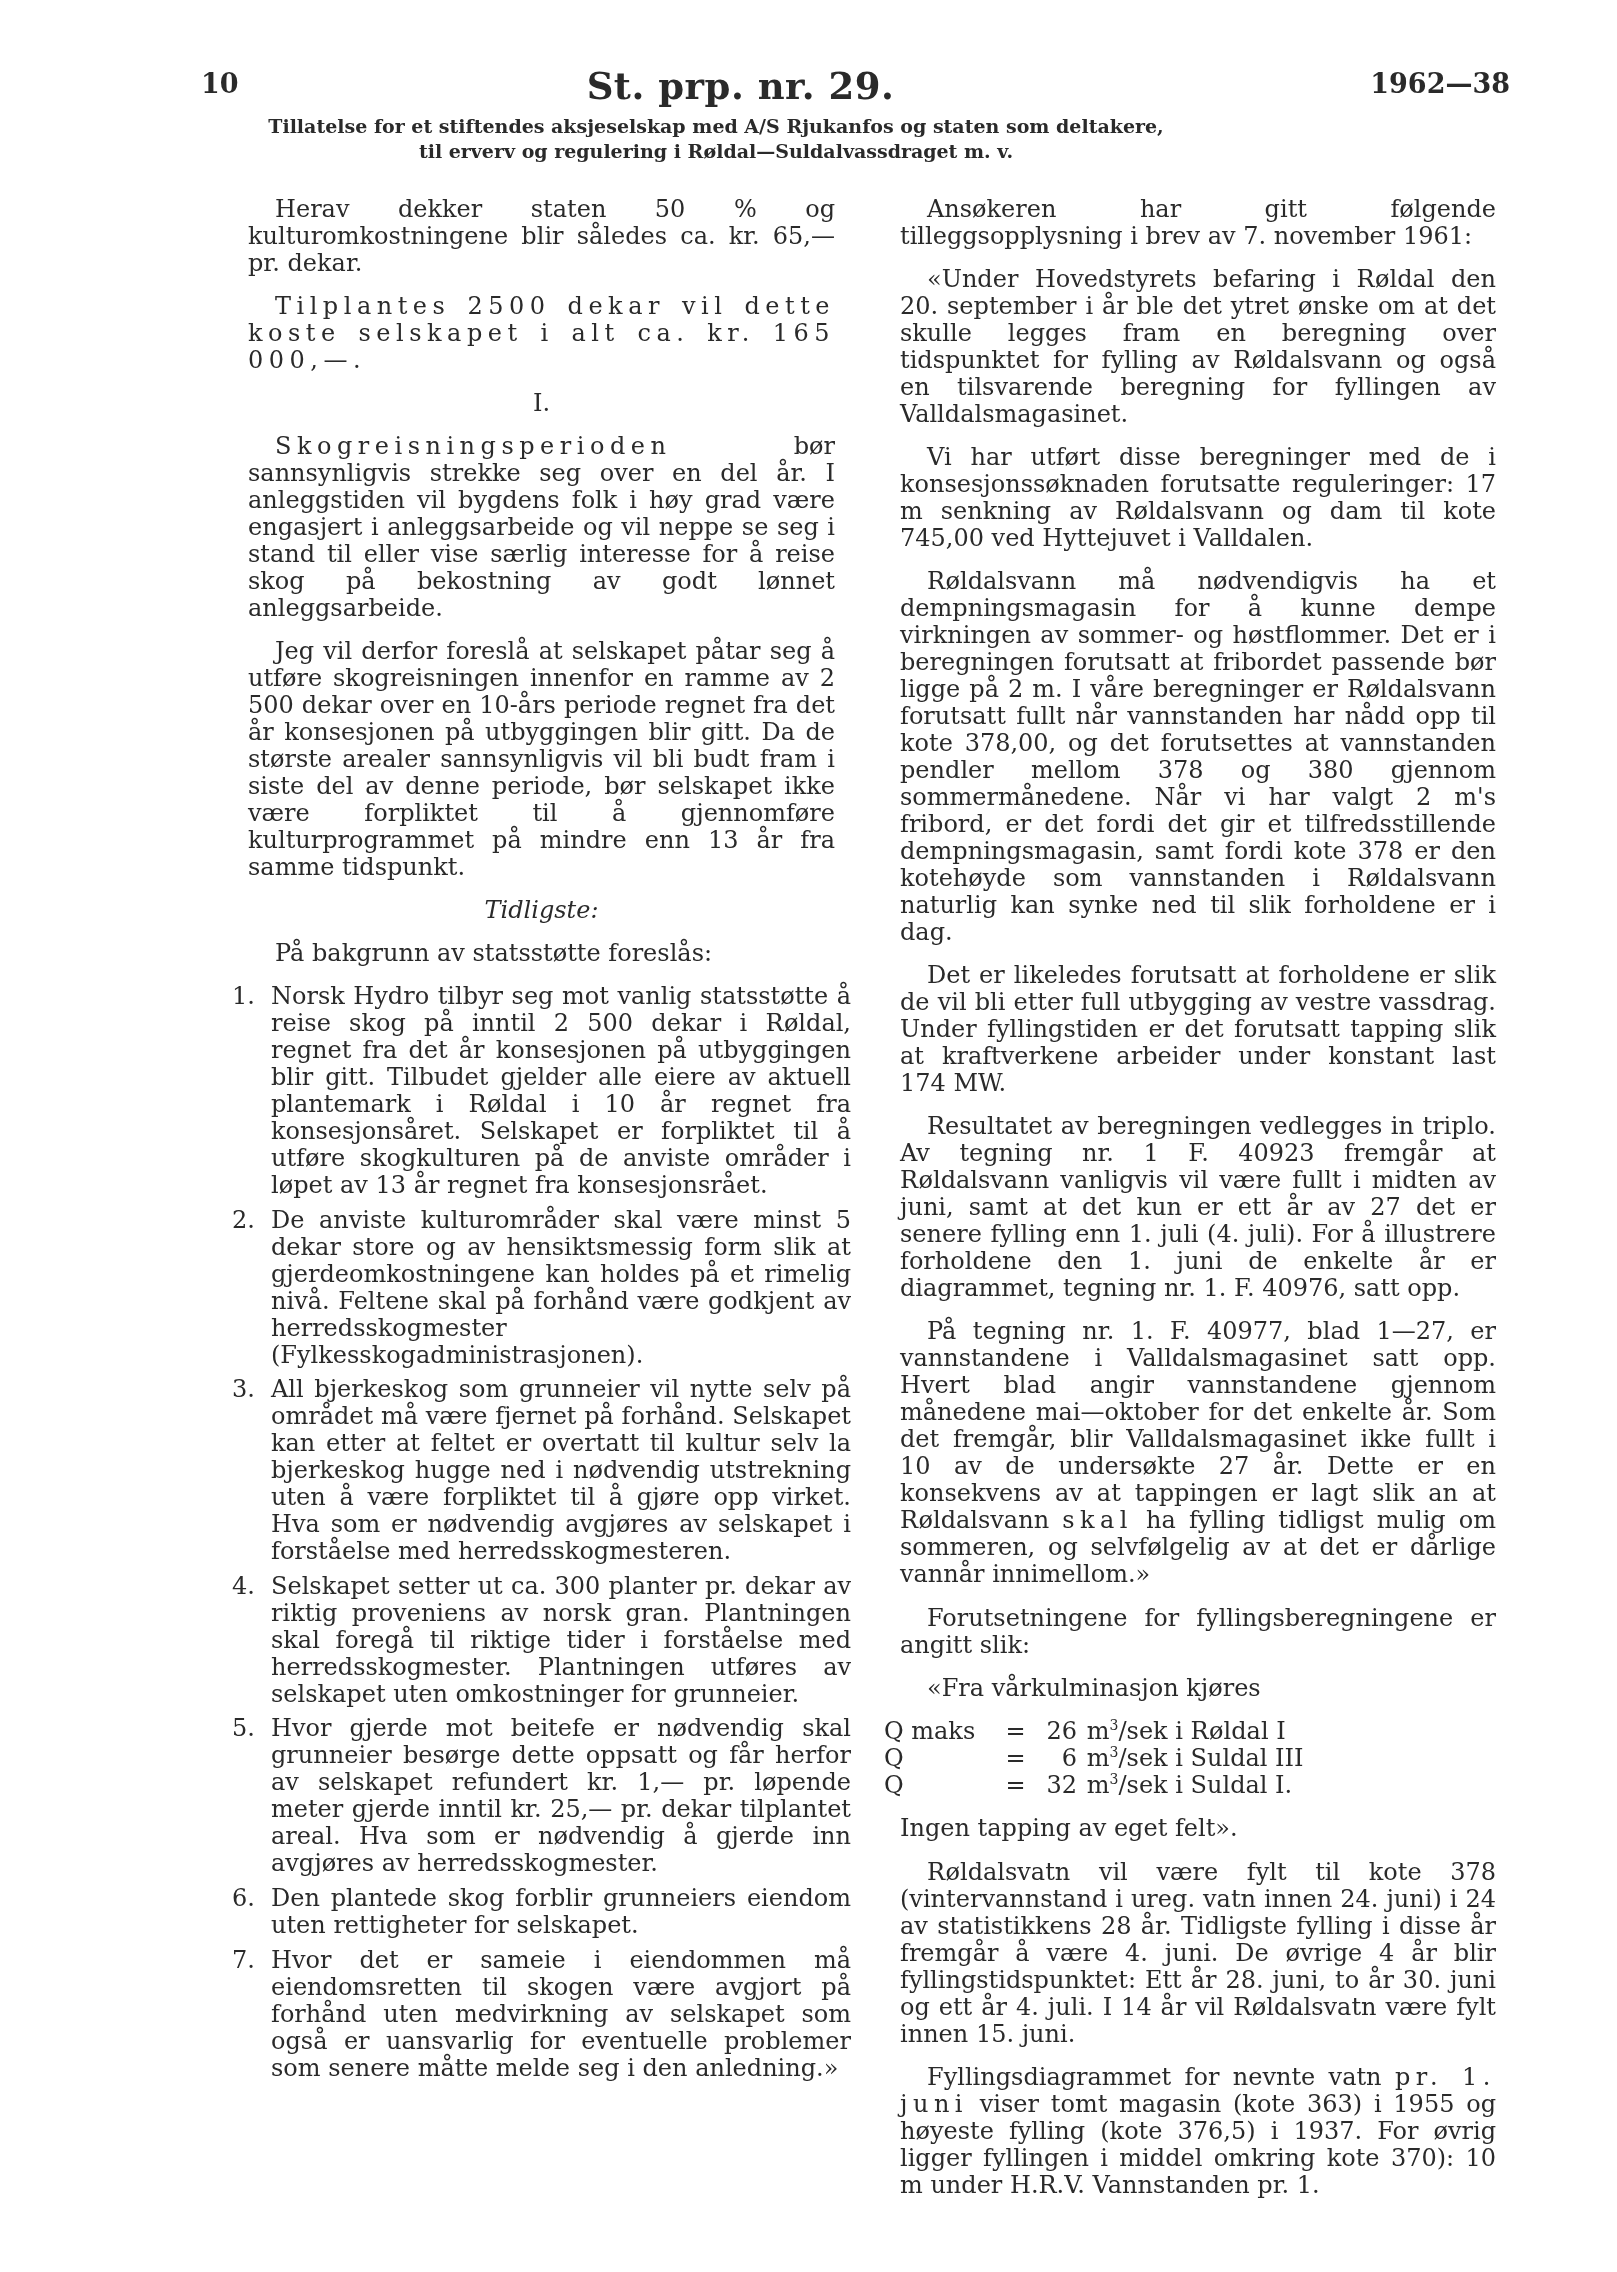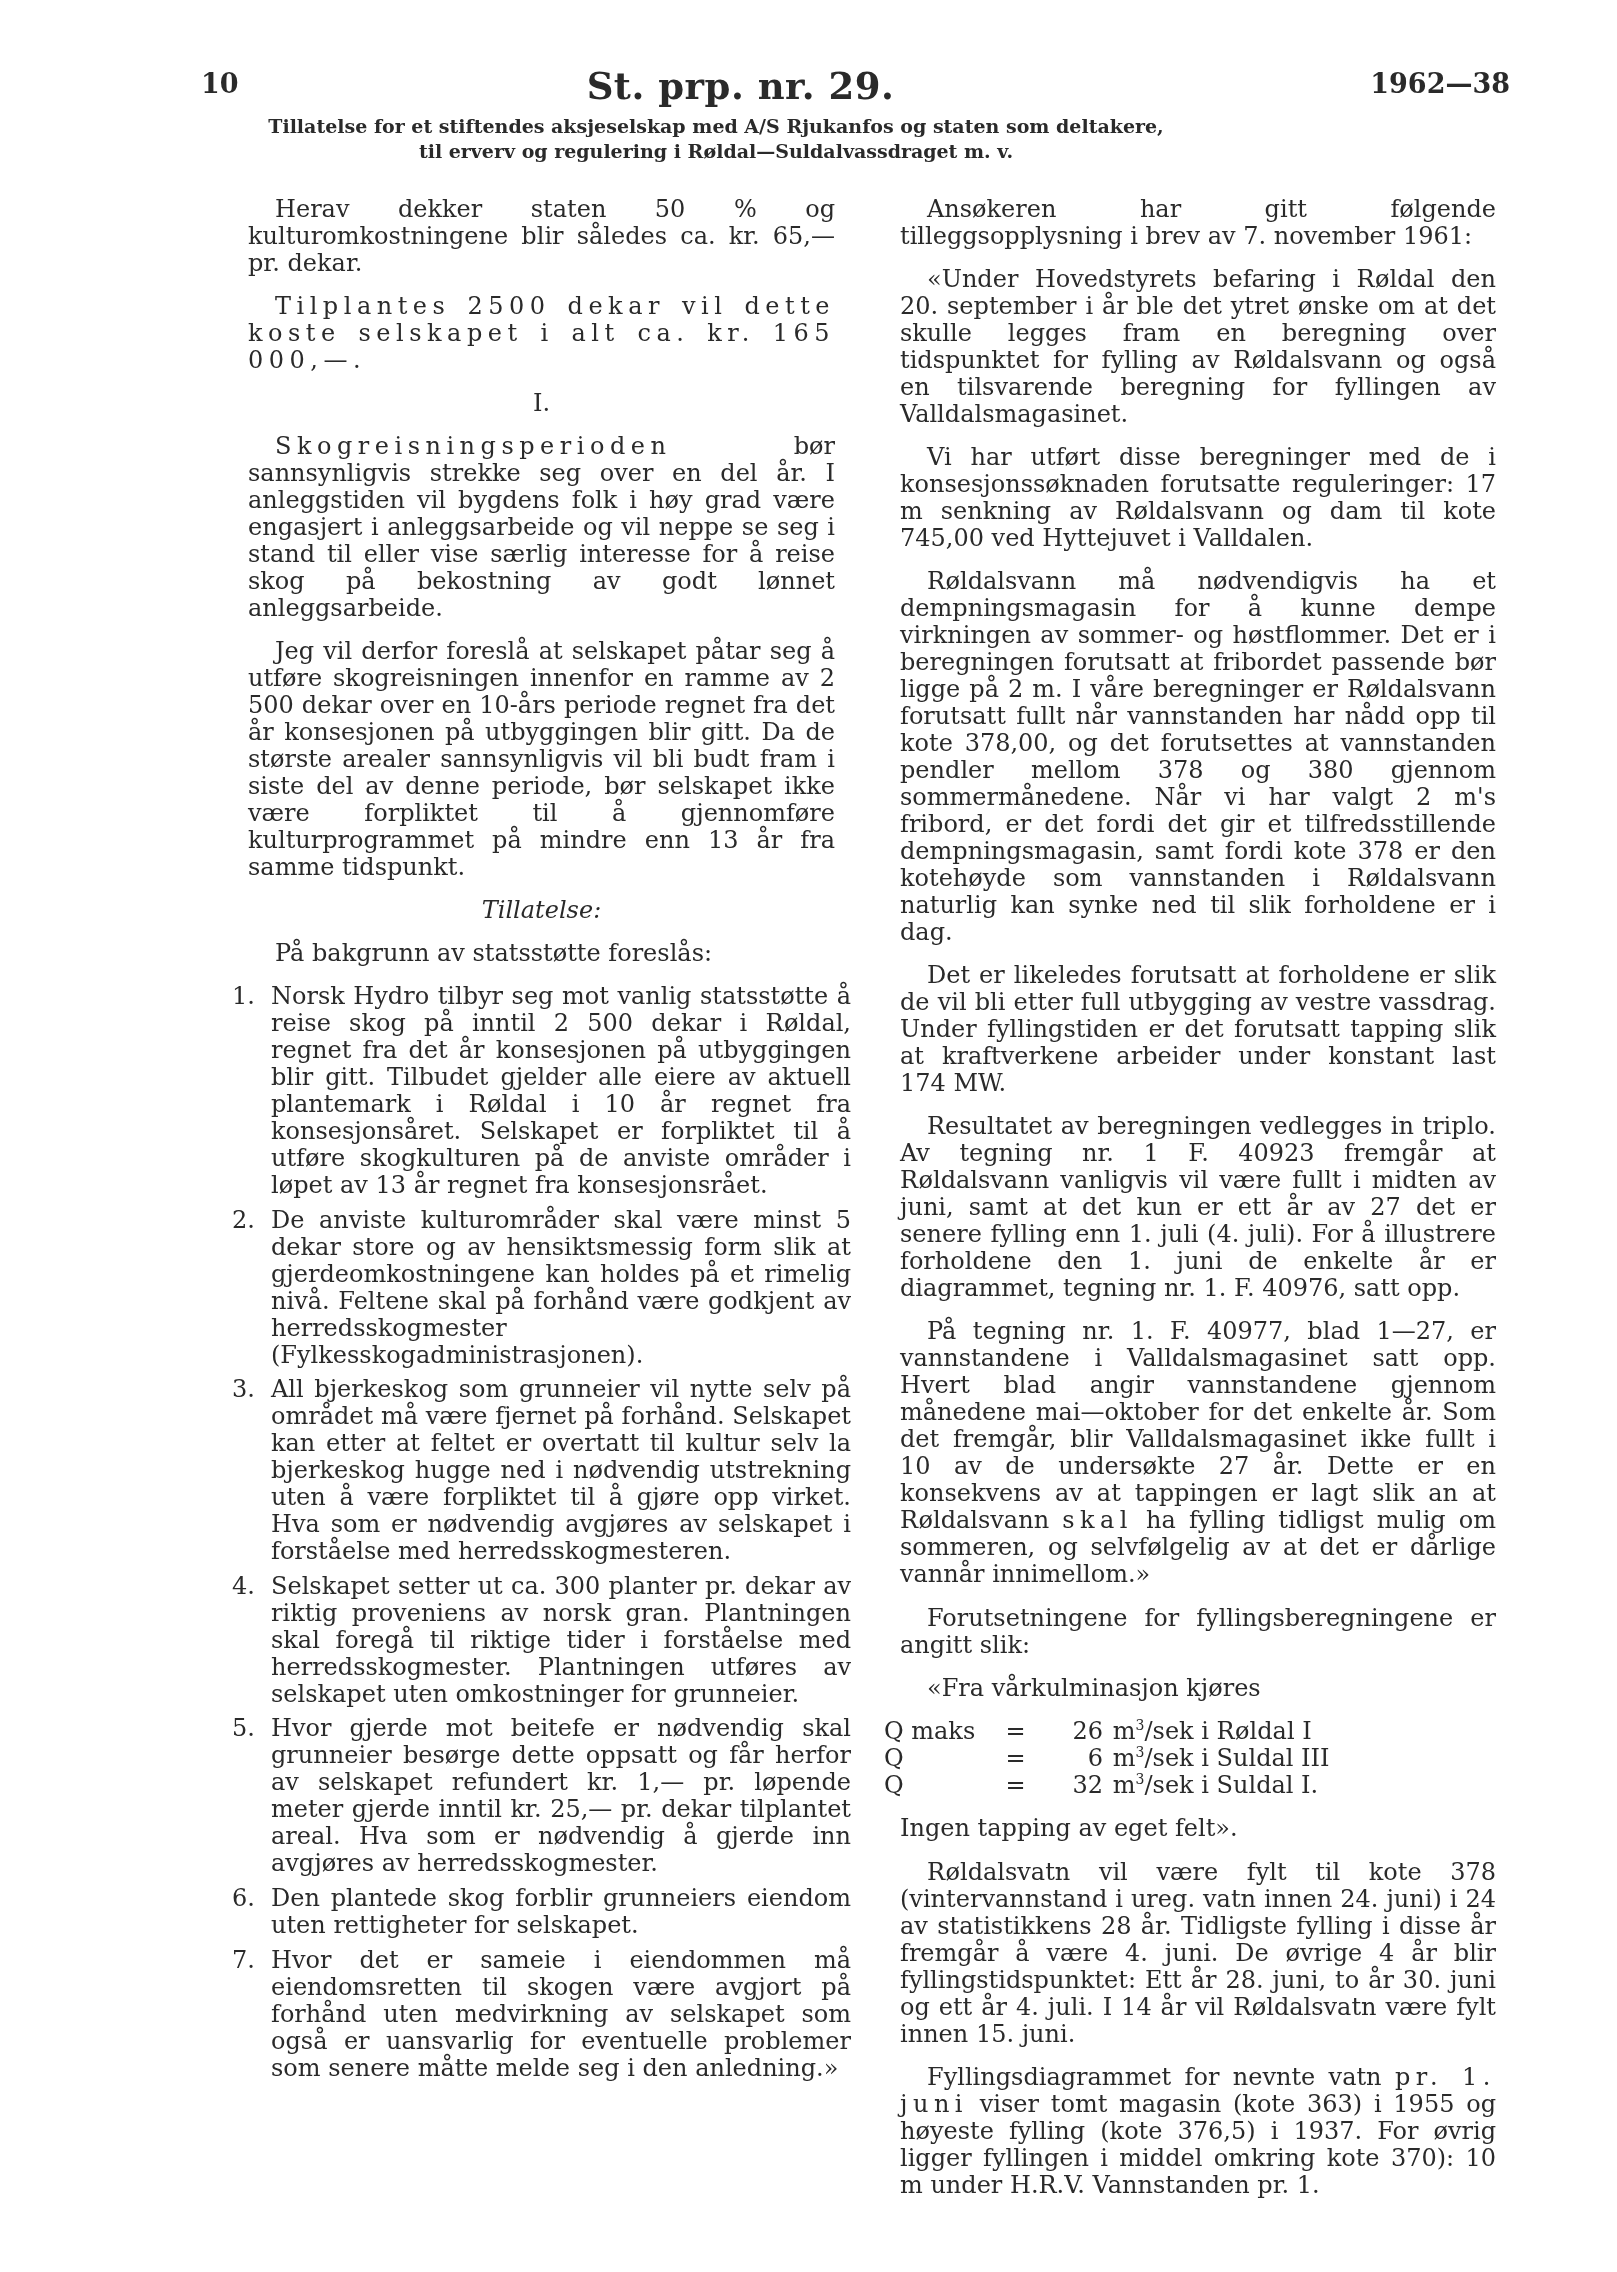--- a/index.html
+++ b/index.html
@@ -25,21 +25,21 @@
   .gap-m { margin-top: 16.4px !important; }
 
   ol.items { list-style: none; margin: 3.3px 0 0 0; padding: 0; }
   ol.items li { position: relative; padding-left: 39px; margin-top: 7.6px; }
   ol.items li .num { position: absolute; left: 0; top: 0; }
 
   .formula { margin: 6.5px 0 0 0; }
   .formula-row { display: flex; }
   .formula-row .f-left { width: 104px; }
   .formula-row .f-eq { width: 55px; text-align: center; }
-  .formula-row .f-val { width: 34px; text-align: right; margin-right: 9.8px; margin-left: 26px; }
+  .formula-row .f-val { width: 34px; text-align: right; margin-right: 9.8px; }
   .formula-row .f-rest { }
   sup { font-size: 14px; line-height: 0; }
 </style>
 </head>
 <body>
 
 <div>
   <div class="page-number">10</div>
   <div class="doc-title">St. prp. nr. 29.</div>
   <div class="session">1962—38</div>
@@ -48,21 +48,21 @@
     <div>til erverv og regulering i Røldal—Suldalvassdraget m. v.</div>
   </div>
 </div>
 
 <div class="col col-left">
   <p>Herav dekker staten 50 % og kulturomkostningene blir således ca. kr. 65,— pr. dekar.</p>
   <p class="gap-s spaced">Tilplantes 2500 dekar vil dette koste selskapet i alt ca. kr. 165 000,—.</p>
   <p class="section-num">I.</p>
   <p><span class="spaced">Skogreisningsperioden</span><span> bør sannsynligvis strekke seg over en del år. I anleggstiden vil bygdens folk i høy grad være engasjert i anleggsarbeide og vil neppe se seg i stand til eller vise særlig interesse for å reise skog på bekostning av godt lønnet anleggsarbeide.</span></p>
   <p>Jeg vil derfor foreslå at selskapet påtar seg å utføre skogreisningen innenfor en ramme av 2 500 dekar over en 10-års periode regnet fra det år konsesjonen på utbyggingen blir gitt. Da de største arealer sannsynligvis vil bli budt fram i siste del av denne periode, bør selskapet ikke være forpliktet til å gjennomføre kulturprogrammet på mindre enn 13 år fra samme tidspunkt.</p>
-  <p class="heading-it">Tillatelse:</p>
+  <p class="heading-it">Tidligste:</p>
   <p>På bakgrunn av statsstøtte foreslås:</p>
   <ol class="items">
     <li><span class="num">1.</span><span>Norsk Hydro tilbyr seg mot vanlig statsstøtte å reise skog på inntil 2 500 dekar i Røldal, regnet fra det år konsesjonen på utbyggingen blir gitt. Tilbudet gjelder alle eiere av aktuell plantemark i Røldal i 10 år regnet fra konsesjonsåret. Selskapet er forpliktet til å utføre skogkulturen på de anviste områder i løpet av 13 år regnet fra konsesjonsrået.</span></li>
     <li><span class="num">2.</span><span>De anviste kulturområder skal være minst 5 dekar store og av hensiktsmessig form slik at gjerdeomkostningene kan holdes på et rimelig nivå. Feltene skal på forhånd være godkjent av herredsskogmester (Fylkesskogadministrasjonen).</span></li>
     <li><span class="num">3.</span><span>All bjerkeskog som grunneier vil nytte selv på området må være fjernet på forhånd. Selskapet kan etter at feltet er overtatt til kultur selv la bjerkeskog hugge ned i nødvendig utstrekning uten å være forpliktet til å gjøre opp virket. Hva som er nødvendig avgjøres av selskapet i forståelse med herredsskogmesteren.</span></li>
     <li><span class="num">4.</span><span>Selskapet setter ut ca. 300 planter pr. dekar av riktig proveniens av norsk gran. Plantningen skal foregå til riktige tider i forståelse med herredsskogmester. Plantningen utføres av selskapet uten omkostninger for grunneier.</span></li>
     <li><span class="num">5.</span><span>Hvor gjerde mot beitefe er nødvendig skal grunneier besørge dette oppsatt og får herfor av selskapet refundert kr. 1,— pr. løpende meter gjerde inntil kr. 25,— pr. dekar tilplantet areal. Hva som er nødvendig å gjerde inn avgjøres av herredsskogmester.</span></li>
     <li><span class="num">6.</span><span>Den plantede skog forblir grunneiers eiendom uten rettigheter for selskapet.</span></li>
     <li><span class="num">7.</span><span>Hvor det er sameie i eiendommen må eiendomsretten til skogen være avgjort på forhånd uten medvirkning av selskapet som også er uansvarlig for eventuelle problemer som senere måtte melde seg i den anledning.»</span></li>
   </ol>

